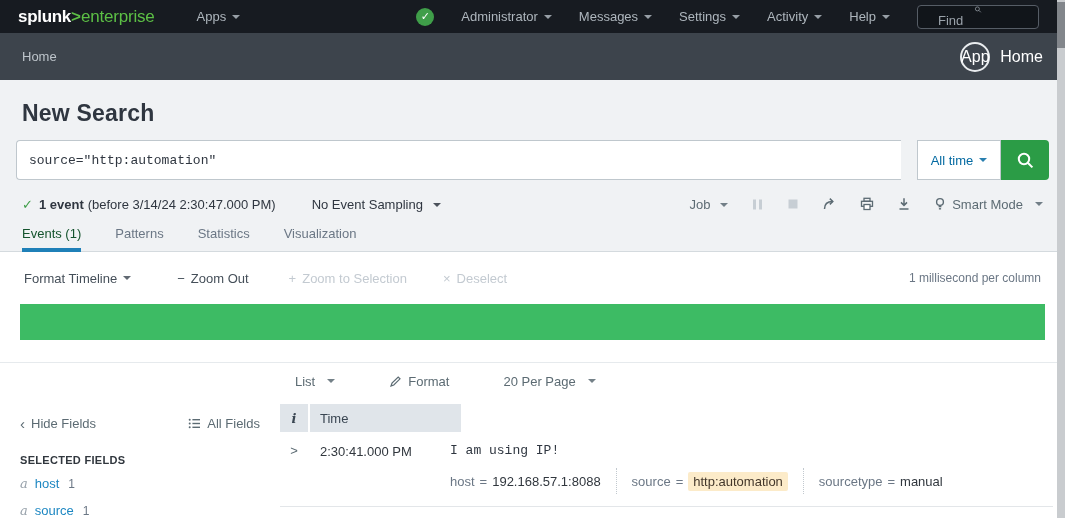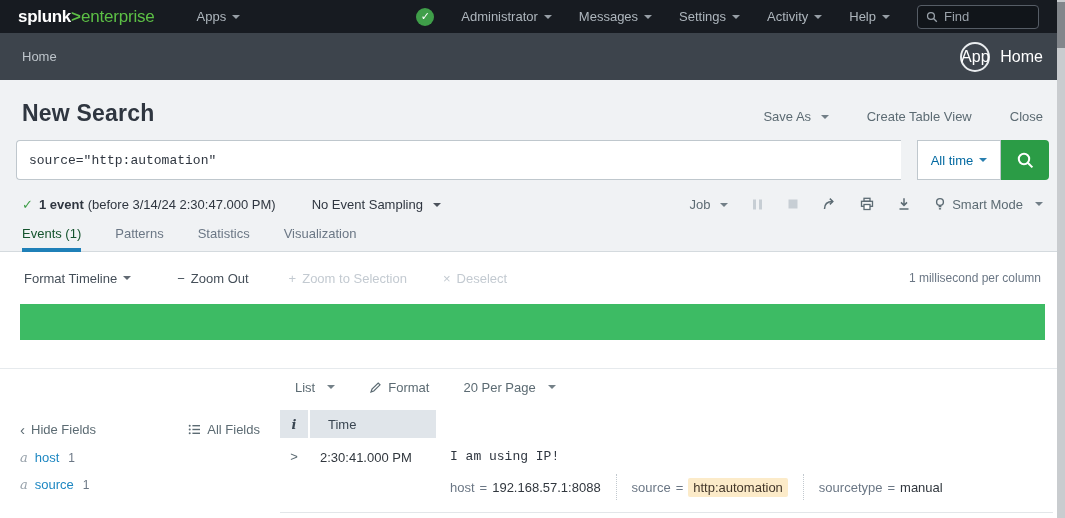--- a/index.html
+++ b/index.html
@@ -26,21 +26,21 @@
     border-left:4px solid transparent; border-right:4px solid transparent;
     border-top:4px solid currentColor; vertical-align:middle; opacity:.85;
   }
   .health-badge {
     width:18px; height:18px; border-radius:50%; background:#3f9e49; color:#fff;
     display:flex; align-items:center; justify-content:center; font-size:11px;
     font-weight:bold; cursor:pointer;
   }
   .find-box {
     display:flex; align-items:center; width:122px; height:24px; padding:0 8px;
-    background:#11151a; border:1px solid #565d66; border-radius:4px; color:#9aa2aa;
+    background:#11151a; border:1px solid #565d66; border-radius:4px; color:#9aa2aa;flex-direction:column;
   }
   .find-box input {
     background:transparent; border:none; outline:none; color:#c7ccd2;
     font-size:13px; width:86px; margin-left:6px; font-family:inherit;
   }
   .find-box input::placeholder { color:#9aa2aa; }
 
   
   .appbar {
     height:47px; background:#3d444c; display:flex; align-items:center; padding:0 22px;
@@ -100,42 +100,42 @@
   .tl-item .sym { margin-right:6px; }
   .tl-zoom-out { margin-left:46px; }
   .tl-zoom-sel { margin-left:40px; }
   .tl-deselect { margin-left:36px; }
   .tl-item.disabled { color:#c3cad1; cursor:default; }
   .tl-scale { margin-left:auto; color:#6b7785; font-size:12px; }
   .timeline-bar { margin:0 20px; height:36px; background:#3dbb64; cursor:crosshair; }
 
   
   .results-toolbar {
-    margin-top:28px; border-top:1px solid #e6eaed; height:37px;
-    display:flex; align-items:center; padding-left:295px; gap:34px; color:#5c6b73;
+    margin-top:22px; border-top:1px solid #e6eaed; height:37px;
+    display:flex; align-items:center; padding-left:295px; gap:54px; color:#5c6b73;
   }
   .rt-item { display:flex; align-items:center; cursor:pointer; gap:6px; }
 
   
   .content-area { display:flex; margin-top:5px; }
   .fields-panel { width:280px; flex:none; padding:8px 20px 0; }
   .fields-head { display:flex; align-items:center; justify-content:space-between; color:#5c6b73; height:22px; }
   .fields-head .fh-item { display:flex; align-items:center; gap:6px; cursor:pointer; }
   .chev-left { font-size:15px; line-height:1; }
   .selected-heading { margin-top:20px; font-size:11px; font-weight:bold; color:#31373e; letter-spacing:.3px; }
   .field-item { margin-top:9px; display:flex; align-items:baseline; line-height:18px; cursor:pointer; }
   .field-type { font-style:italic; font-family:"DejaVu Serif",serif; color:#98a2ab; }
   .field-name { color:#1d87c2; margin-left:7px; }
   .field-count { color:#6b7785; margin-left:9px; font-size:12px; }
 
   .events-table { flex:1; margin-right:12px; }
   .table-header { display:flex; gap:2px; height:28px; }
   .th-cell { background:#e0e5ea; color:#3a4652; display:flex; align-items:center; }
   .th-info { width:28px; justify-content:center; font-family:"DejaVu Serif",serif; font-weight:bold; font-style:italic; }
-  .th-time { width:126px; padding-left:18px; }
+  .th-time { width:151px; padding-left:10px; }
   .th-event { flex:1; padding-left:12px; }
   .event-row { display:flex; gap:2px; border-bottom:1px solid #e3e6e9; padding:10px 0 12px; }
   .er-info { width:28px; display:flex; justify-content:center; }
   .expand-chevron { color:#5c6b73; cursor:pointer; font-size:13px; line-height:18px; }
   .er-time { width:126px; padding-left:10px; color:#31373e; line-height:20px; }
   .er-event { flex:1; padding-left:12px; }
   .raw-event { font-family:"Liberation Mono","DejaVu Sans Mono",monospace; font-size:13px; color:#2f3640; line-height:17px; }
   .fields-line { margin-top:9px; display:flex; align-items:center; }
   .kv { display:flex; align-items:center; cursor:pointer; }
   .kv .k { color:#6b7785; }
@@ -203,28 +203,20 @@
     <div class="app-badge">
       <span>App</span>
     </div>
     <span class="app-title">Home</span>
   </div>
 </div>
 
 <section class="header-section">
   <div class="title-row">
     <h1 class="page-title">New Search</h1>
-    <div class="header-links">
-      <div>
-        <span>Save As</span>
-        <span class="caret"></span>
-      </div>
-      <div>Create Table View</div>
-      <div>Close</div>
-    </div>
   </div>
 
   <div class="search-row">
     <input class="search-input mono" type="text" value="source=&quot;http:automation&quot;" style="">
     <div class="time-range">
       <span>All time</span>
       <span class="caret"></span>
     </div>
     <button class="search-button">
       <svg width="19" height="19" viewBox="0 0 19 19">
@@ -347,20 +339,21 @@
           <circle cx="1.7" cy="2.7" r="1" fill="currentColor"></circle>
           <circle cx="1.7" cy="6.5" r="1" fill="currentColor"></circle>
           <circle cx="1.7" cy="10.3" r="1" fill="currentColor"></circle>
           <line x1="4.4" y1="2.7" x2="12" y2="2.7" stroke="currentColor" stroke-width="1.4"></line>
           <line x1="4.4" y1="6.5" x2="12" y2="6.5" stroke="currentColor" stroke-width="1.4"></line>
           <line x1="4.4" y1="10.3" x2="12" y2="10.3" stroke="currentColor" stroke-width="1.4"></line>
         </svg>
         <span>All Fields</span>
       </div>
     </div>
+    <div class="selected-heading">SELECTED FIELDS</div>
     <div class="field-item">
       <span class="field-type">a</span>
       <span class="field-name">host</span>
       <span class="field-count">1</span>
     </div>
     <div class="field-item">
       <span class="field-type">a</span>
       <span class="field-name">source</span>
       <span class="field-count">1</span>
     </div>

